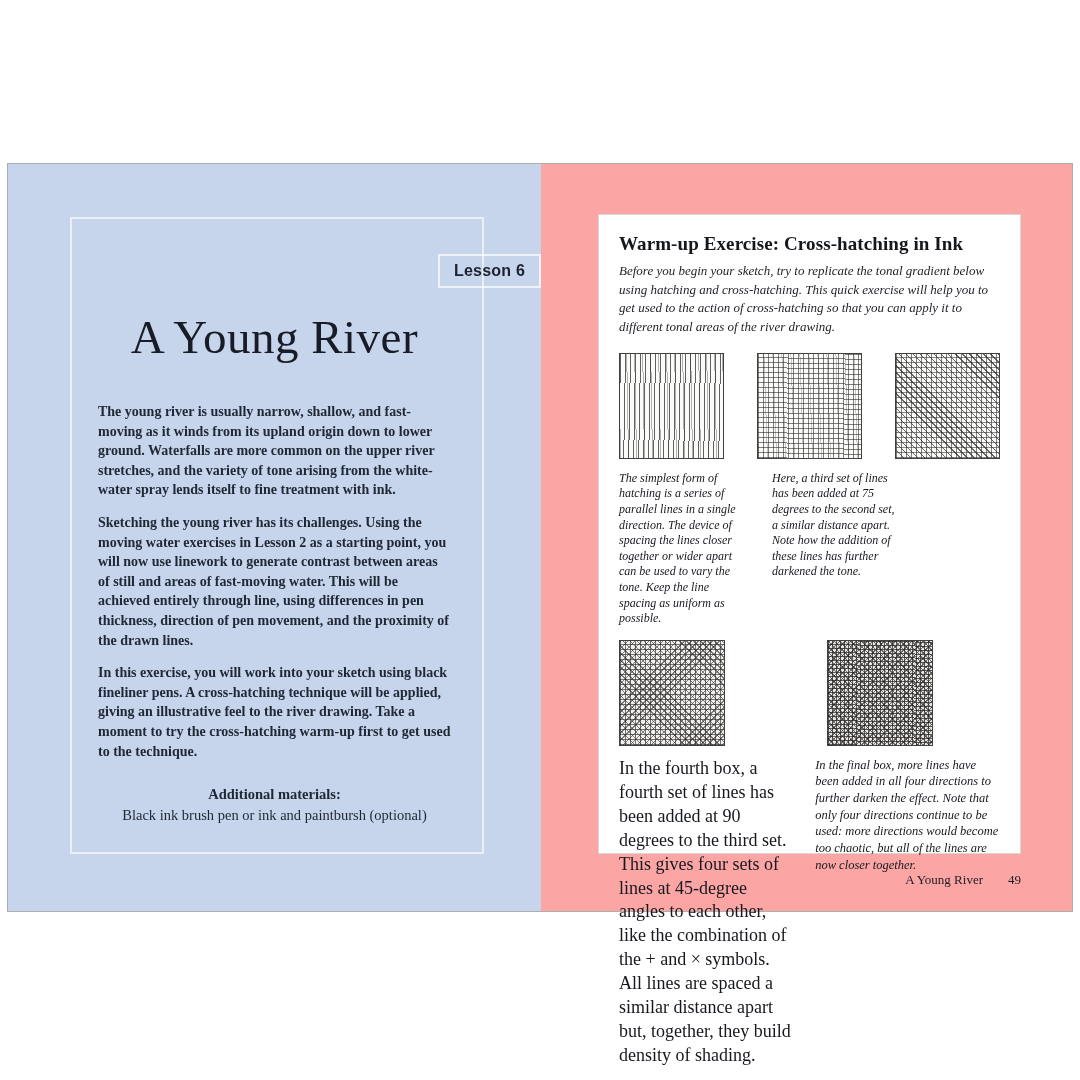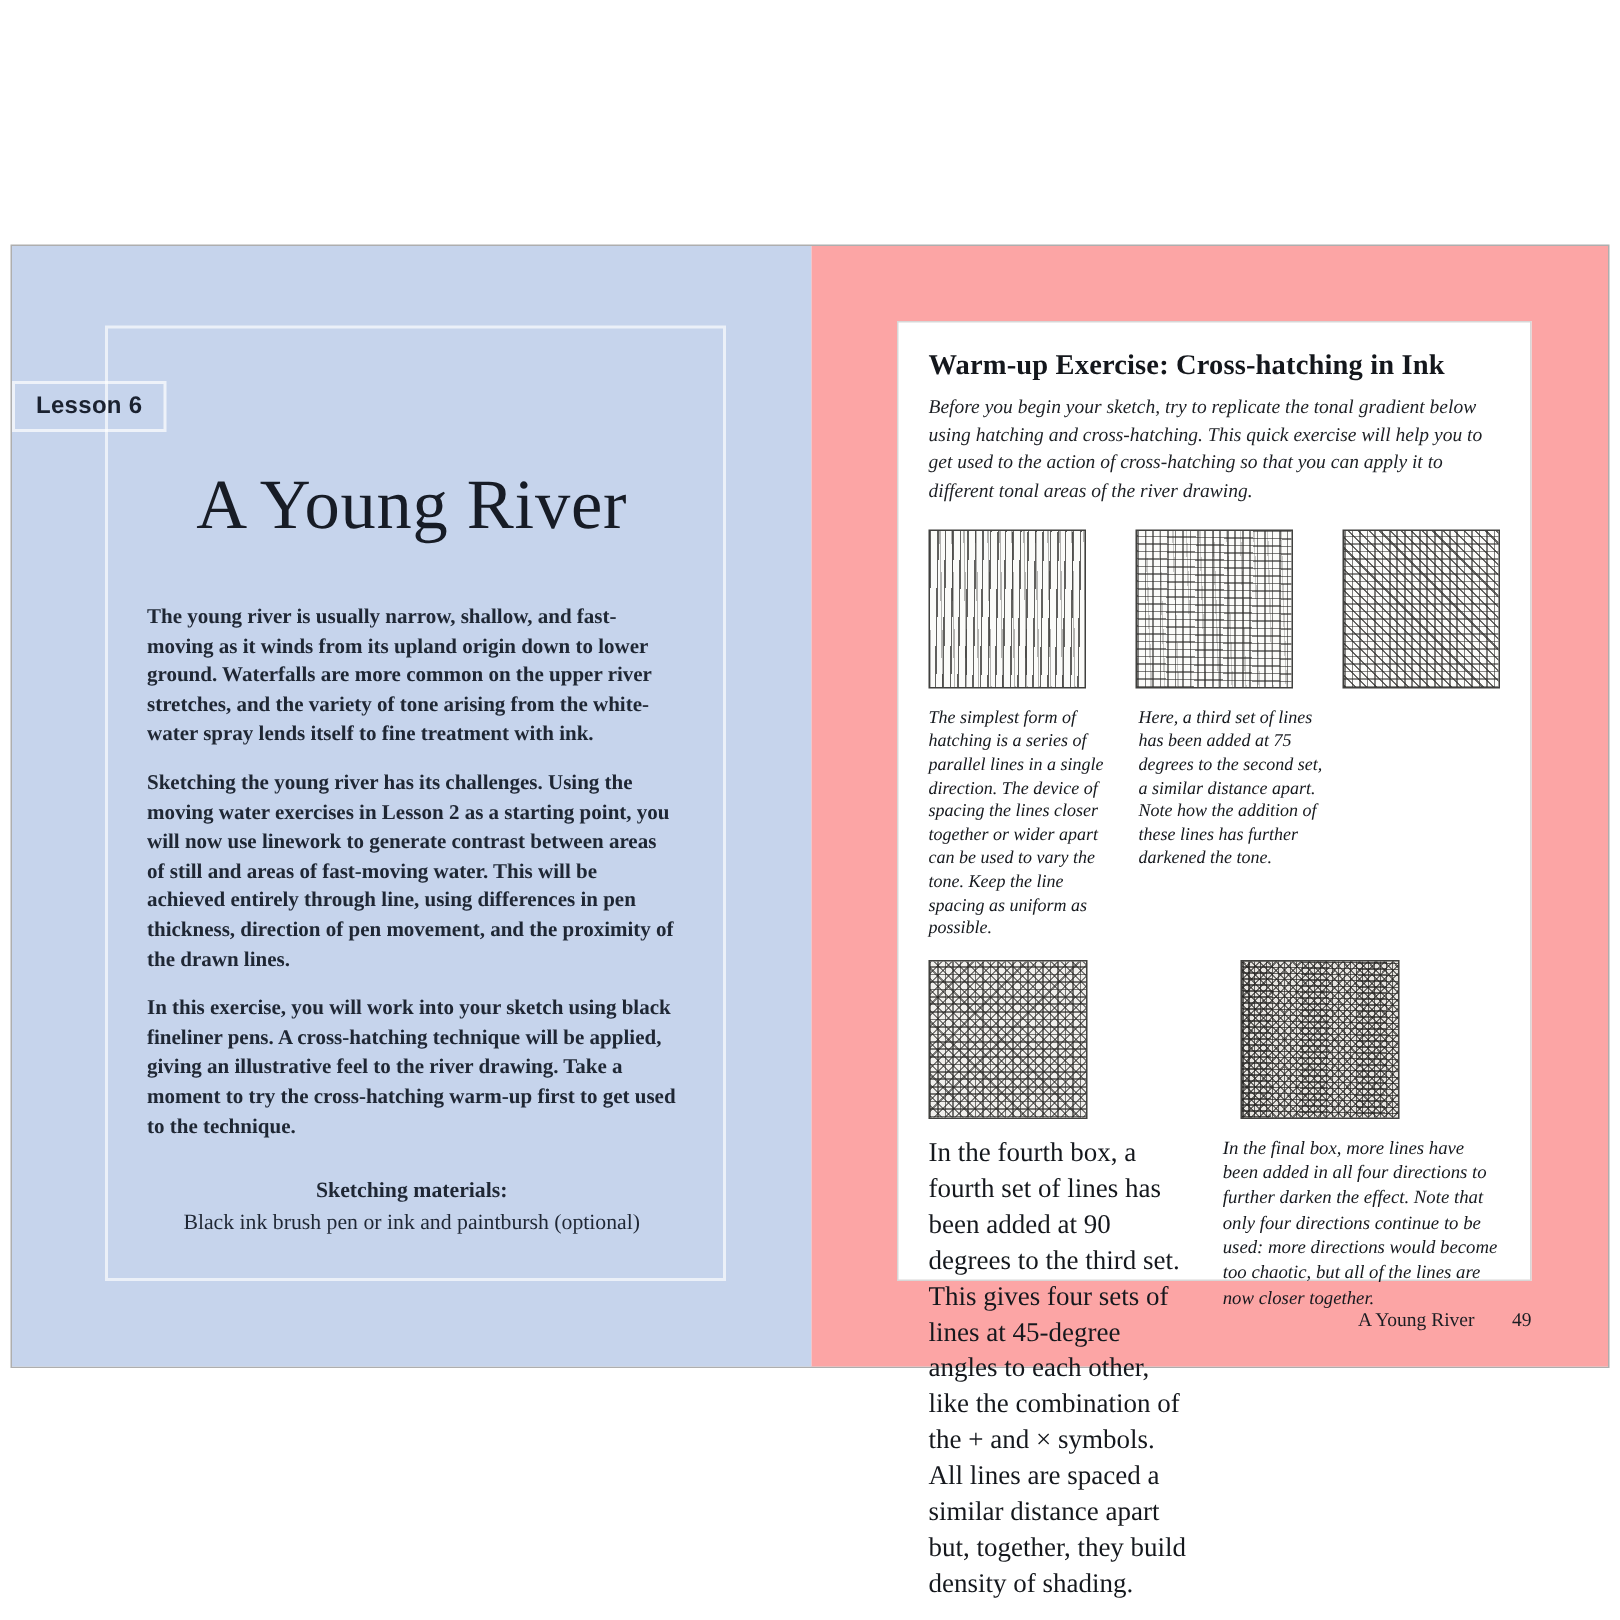--- a/index.html
+++ b/index.html
@@ -5,42 +5,42 @@
   * { margin:0; padding:0; box-sizing:border-box; }
   html,body { width:1080px; height:1080px; background:#ffffff;
               font-family:"Liberation Serif", serif; }
   .spread { position:absolute; left:7px; top:163px; width:1066px; height:749px;
             border:1px solid #aeaeae; display:flex; background:#fff; }
 
   
   .left-page { width:533px; height:100%; background:#c6d4ec; position:relative; }
   .inner-frame { position:absolute; left:62px; top:53px; right:57px; bottom:57px;
                  border:2px solid rgba(255,255,255,.65); pointer-events:none; }
-  .badge-row { position:absolute; top:90px; left:0; width:100%; text-align:left; }
+  .badge-row { position:absolute; top:90px; left:0; width:100%; text-align:right; }
   .badge { display:inline-block; border:2px solid rgba(255,255,255,.7);
            padding:6px 14px; font-family:"Liberation Sans", sans-serif;
            font-weight:700; font-size:16px; color:#1b2230; letter-spacing:.2px; }
   .big-title { position:absolute; top:146px; left:0; width:100%; text-align:center;
                font-size:47px; font-weight:400; color:#171c26; letter-spacing:.5px; }
   .paras { position:absolute; top:238px; left:90px; width:353px; text-align:left;
            font-size:14px; line-height:1.4; color:#1f2734; font-weight:700; }
   .paras p + p { margin-top:13px; }
   .materials { position:absolute; bottom:84px; left:56px; width:421px;
                text-align:center; font-size:14.5px; line-height:1.5; color:#1f2734; }
   .materials .mat-label { font-weight:700; }
 
   
   .right-page { flex:1; height:100%; background:#fca5a5; position:relative; }
   .frame { position:absolute; left:57px; top:50px; width:423px; height:640px;
            border:1px solid #d7d7d7; padding:18px 20px; background:#fff; }
   .ex-heading { font-size:19px; font-weight:700; color:#14171c; letter-spacing:.1px; }
   .ex-intro { margin-top:7px; font-style:italic; font-size:13px; line-height:1.44;
               color:#1c1f24; }
   .row-sw1 { display:flex; gap:33px; margin-top:16px; }
-  .row-caps1 { display:flex; gap:17px; margin-top:12px; }
+  .row-caps1 { display:flex; gap:30px; margin-top:12px; }
   .cap-col1 { width:123px; font-style:italic; font-size:12px; line-height:1.3;
               color:#15181d; }
   .row-sw2 { display:flex; margin-top:13px; }
   .cell2a { width:208px; }
   .row-caps2 { display:flex; margin-top:11px; }
   .cap4 { width:185px; font-size:18px; line-height:1.33; color:#15181d; }
   .gap2 { width:23px; }
   .cap5 { width:196px; font-style:italic; font-size:12.5px; line-height:1.33;
           color:#15181d; }
   .footer { position:absolute; top:708px; left:57px; width:423px; text-align:right;
@@ -85,21 +85,21 @@
 
     <h1 class="big-title">A Young River</h1>
 
     <div class="paras">
       <p>The young river is usually narrow, shallow, and fast-moving as it winds from its upland origin down to lower ground. Waterfalls are more common on the upper river stretches, and the variety of tone arising from the white-water spray lends itself to fine treatment with ink.</p>
       <p>Sketching the young river has its challenges. Using the moving water exercises in Lesson 2 as a starting point, you will now use linework to generate contrast between areas of still and areas of fast-moving water. This will be achieved entirely through line, using differences in pen thickness, direction of pen movement, and the proximity of the drawn lines.</p>
       <p>In this exercise, you will work into your sketch using black fineliner pens. A cross-hatching technique will be applied, giving an illustrative feel to the river drawing. Take a moment to try the cross-hatching warm-up first to get used to the technique.</p>
     </div>
 
     <div class="materials">
-      <div class="mat-label">Sketching materials:</div>
+      <div class="mat-label">Additional materials:</div>
       <div>Black ink brush pen or ink and paintbursh (optional)</div>
     </div>
   </div>
 
   <div class="right-page">
     <div class="frame">
 
       <div class="ex-heading">Warm-up Exercise: Cross-hatching in Ink</div>
       <div class="ex-intro">Before you begin your sketch, try to replicate the tonal gradient below using hatching and cross-hatching. This quick exercise will help you to get used to the action of cross-hatching so that you can apply it to different tonal areas of the river drawing.</div>
 

